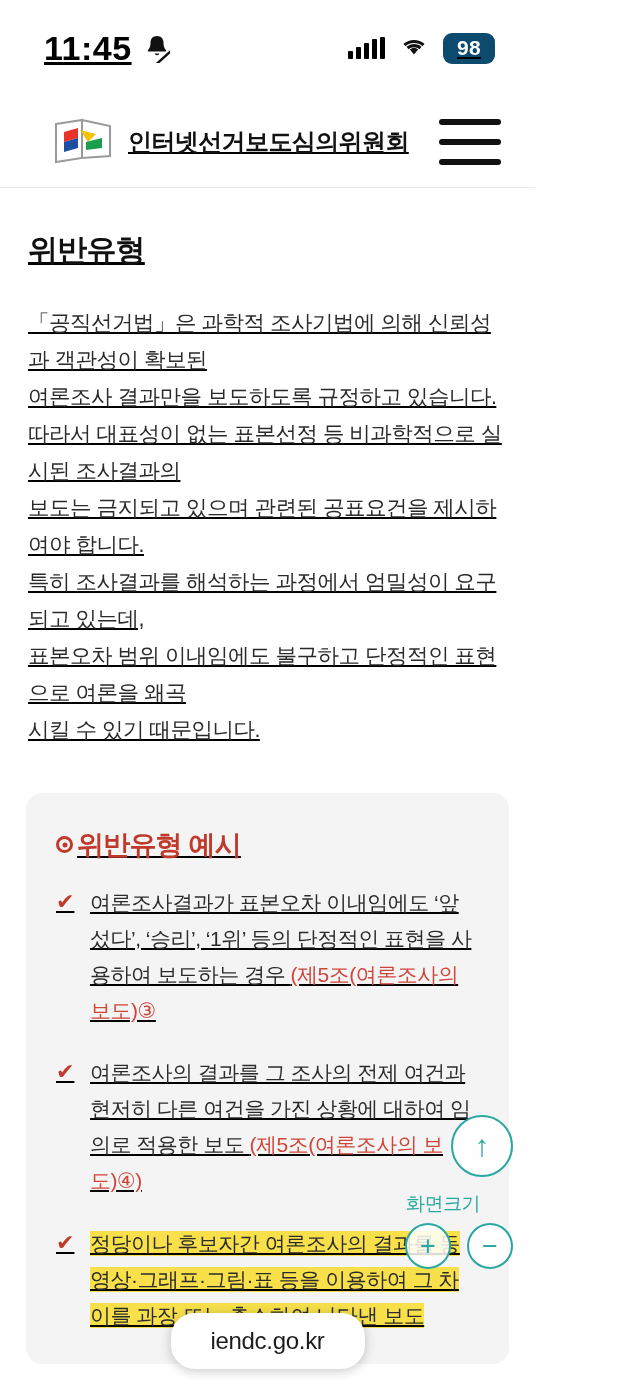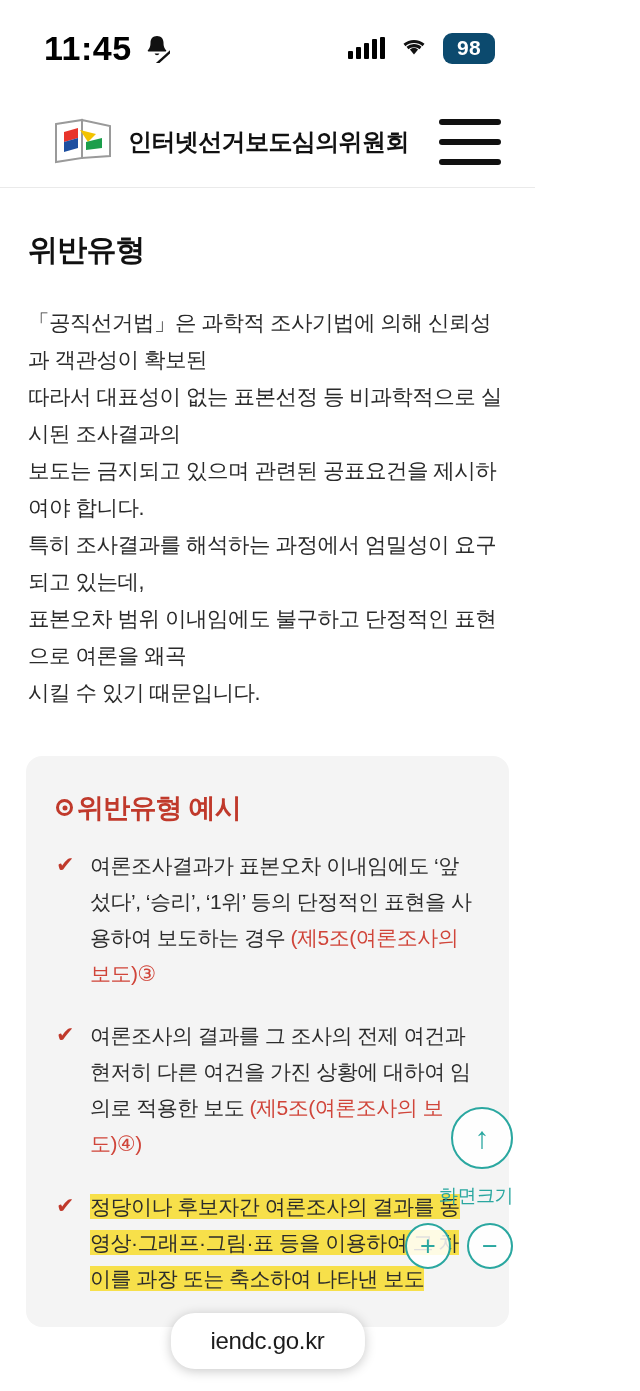--- a/index.html
+++ b/index.html
@@ -8,20 +8,21 @@
     width: 640px; height: 1391px;
     background: #ffffff;
     font-family: "Liberation Sans", "DejaVu Sans", sans-serif;
     overflow: hidden;
   }
   .phone {
     position: relative;
     width: 535px; height: 1391px;
     background: #ffffff;
     overflow: hidden;
+    text-decoration: underline;
   }
 
   
   .statusbar {
     height: 96px;
     display: flex;
     align-items: center;
     justify-content: space-between;
     padding: 0 40px 0 44px;
   }
@@ -228,22 +229,21 @@
     display: flex;
     align-items: center;
     justify-content: center;
     font-size: 30px;
     margin: 0 0 14px auto;
     pointer-events: auto;
   }
   .zoom-label {
     font-size: 19px;
     color: #2aa7a0;
-    text-align: right;
-    margin-bottom: 14px;
+    margin-bottom: 6px;
     letter-spacing: -0.5px;
   }
   .zoom-row {
     display: flex;
     justify-content: flex-end;
     gap: 16px;
     pointer-events: auto;
   }
   .zoom-btn {
     width: 46px; height: 46px;
@@ -329,20 +329,21 @@
     </div>
   </div>
 
   <div class="content">
 
 
     <h2 class="section-title">위반유형</h2>
 
     <div class="intro">
       <p>「공직선거법」은 과학적 조사기법에 의해 신뢰성과 객관성이 확보된</p>
+      <p>여론조사 결과만을 보도하도록 규정하고 있습니다.</p>
       <p>따라서 대표성이 없는 표본선정 등 비과학적으로 실시된 조사결과의</p>
       <p>보도는 금지되고 있으며 관련된 공표요건을 제시하여야 합니다.</p>
       <p>특히 조사결과를 해석하는 과정에서 엄밀성이 요구되고 있는데,</p>
       <p>표본오차 범위 이내임에도 불구하고 단정적인 표현으로 여론을 왜곡</p>
       <p>시킬 수 있기 때문입니다.</p>
     </div>
 
     <div class="example-box">
       <div class="example-head">
         <span class="bullet-ring"></span>

